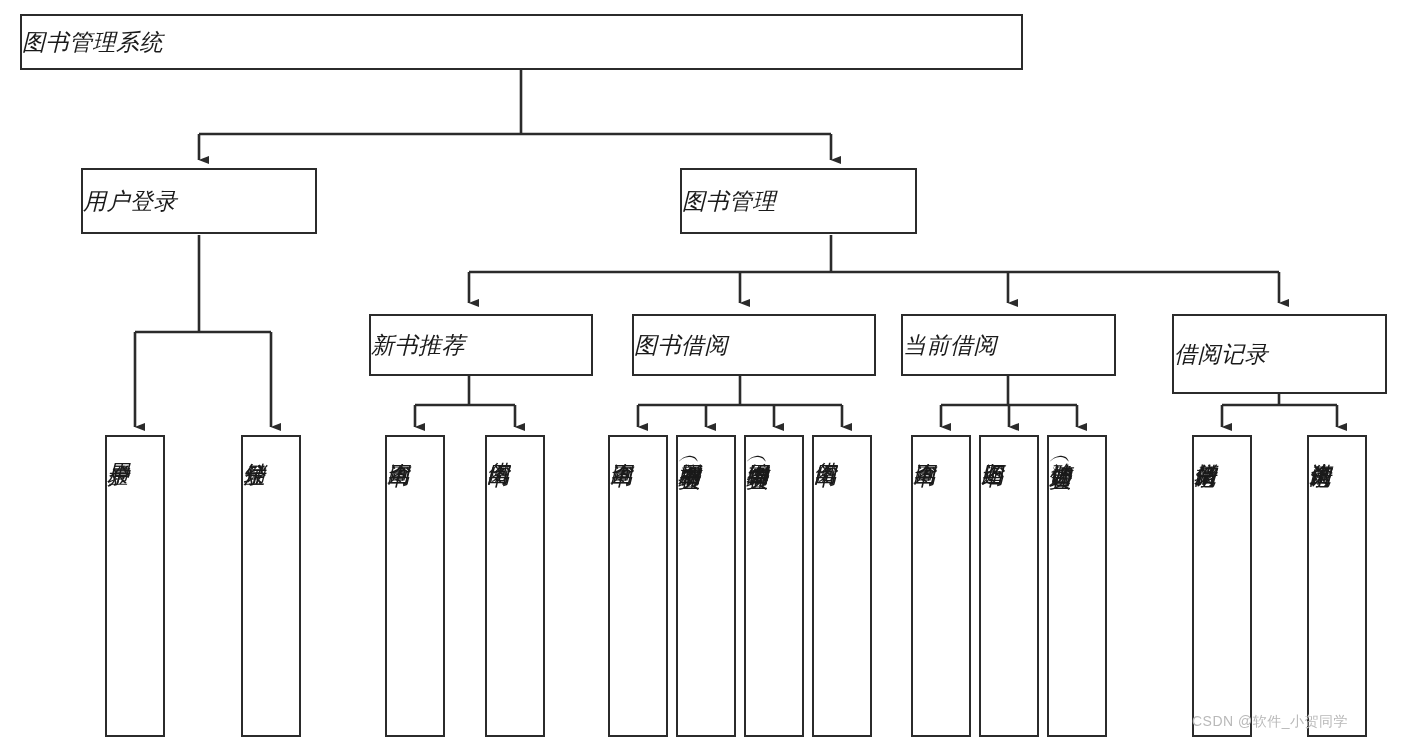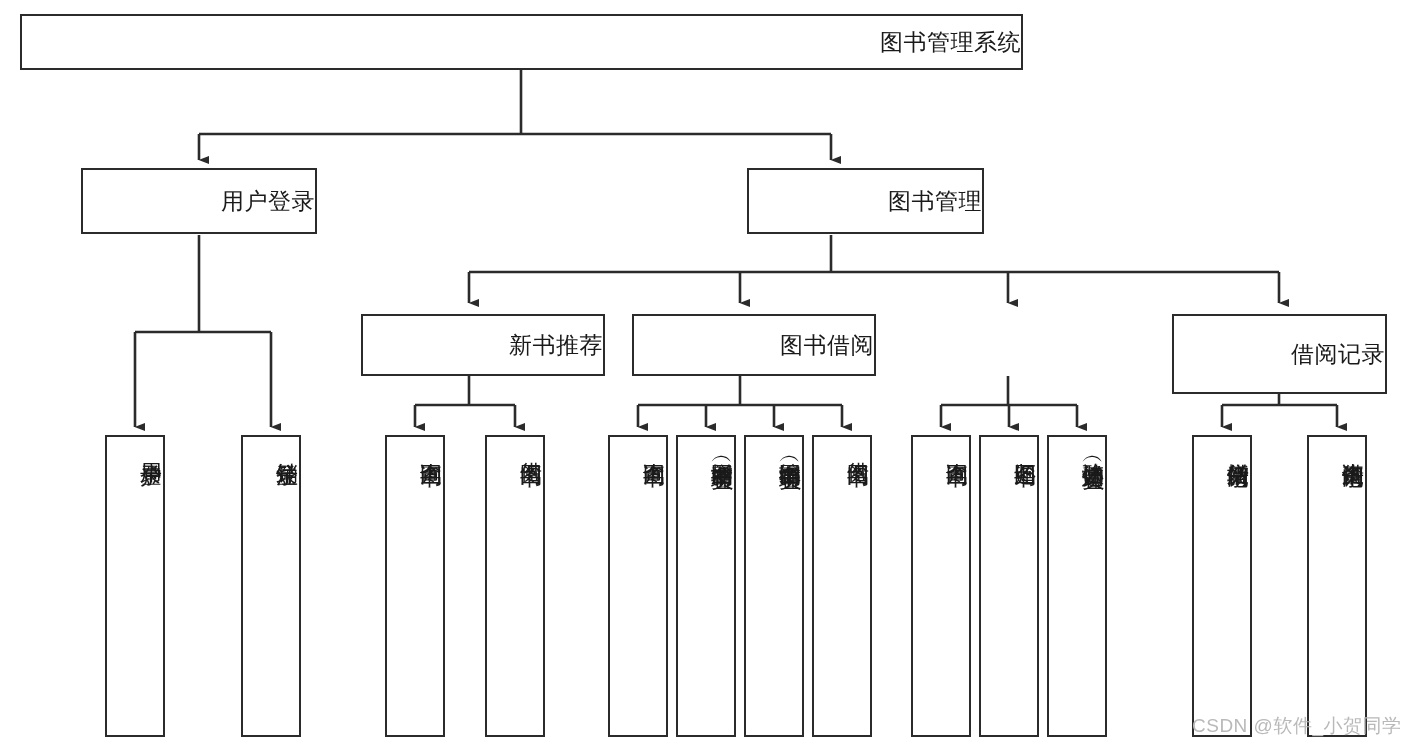--- a/index.html
+++ b/index.html
@@ -25,22 +25,23 @@
     width: 1405px;
     height: 747px;
   }
   .node {
     position: absolute;
     box-sizing: border-box;
     background: #ffffff;
     border: 2px solid #2b2b2b;
     display: flex;
     align-items: center;
-    justify-content: flex-end;
+    justify-content: flex-start;
     color: #1a1a1a;
+    font-style: italic;
   }
   .node .node-label {
     display: block;
     text-align: center;
     line-height: 1.22;
     letter-spacing: 0.5px;
   }
   
   .node.h .node-label {
     font-size: 23px;
@@ -56,21 +57,21 @@
   .node.v .node-label {
     writing-mode: vertical-rl;
     text-orientation: upright;
     font-size: 22px;
     line-height: 1.05;
     letter-spacing: 1px;
     white-space: nowrap;
   }
   .watermark {
     position: absolute;
-    font-size: 19px;
+    font-size: 14px;
     color: #b9b9b9;
     white-space: nowrap;
     letter-spacing: 0.5px;
     pointer-events: none;
   }
 </style>
 </head>
 <body>
 
 <div id="diagram-root">
@@ -129,30 +130,33 @@
     </g>
   </svg>
 
   <div class="node root h" style="left:20px; top:14px; width:1003px; height:56px;">
     <span class="node-label">图书管理系统</span>
   </div>
 
   <div class="node h" style="left:81px; top:168px; width:236px; height:66px;">
     <span class="node-label">用户登录</span>
   </div>
-  <div class="node h" style="left:747px; top:168px; width:237px; height:66px;">
+  <div class="node h" style="left:680px; top:168px; width:237px; height:66px;">
     <span class="node-label">图书管理</span>
   </div>
 
-  <div class="node h" style="left:361px; top:314px; width:244px; height:62px;">
+  <div class="node h" style="left:369px; top:314px; width:224px; height:62px;">
     <span class="node-label">新书推荐</span>
   </div>
   <div class="node h" style="left:632px; top:314px; width:244px; height:62px;">
     <span class="node-label">图书借阅</span>
   </div>
+  <div class="node h" style="left:901px; top:314px; width:215px; height:62px;">
+    <span class="node-label">当前借阅</span>
+  </div>
   <div class="node h" style="left:1172px; top:314px; width:215px; height:80px;">
     <span class="node-label">借阅记录</span>
   </div>
 
   <div class="node v" style="left:105px; top:435px; width:60px; height:302px;">
     <span class="node-label">用户登录</span>
   </div>
   <div class="node v" style="left:241px; top:435px; width:60px; height:302px;">
     <span class="node-label">注销登录</span>
   </div>

